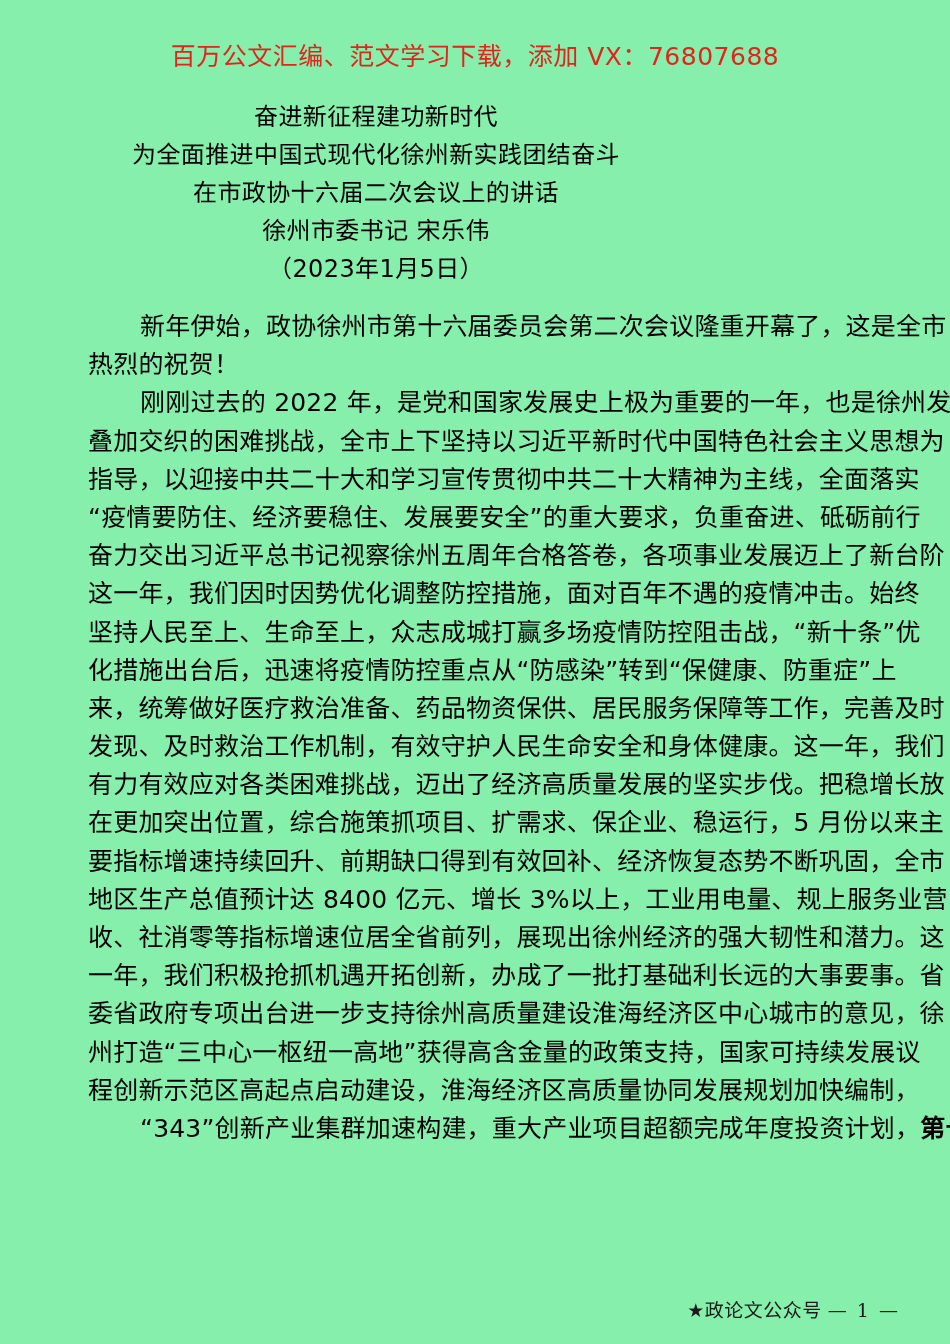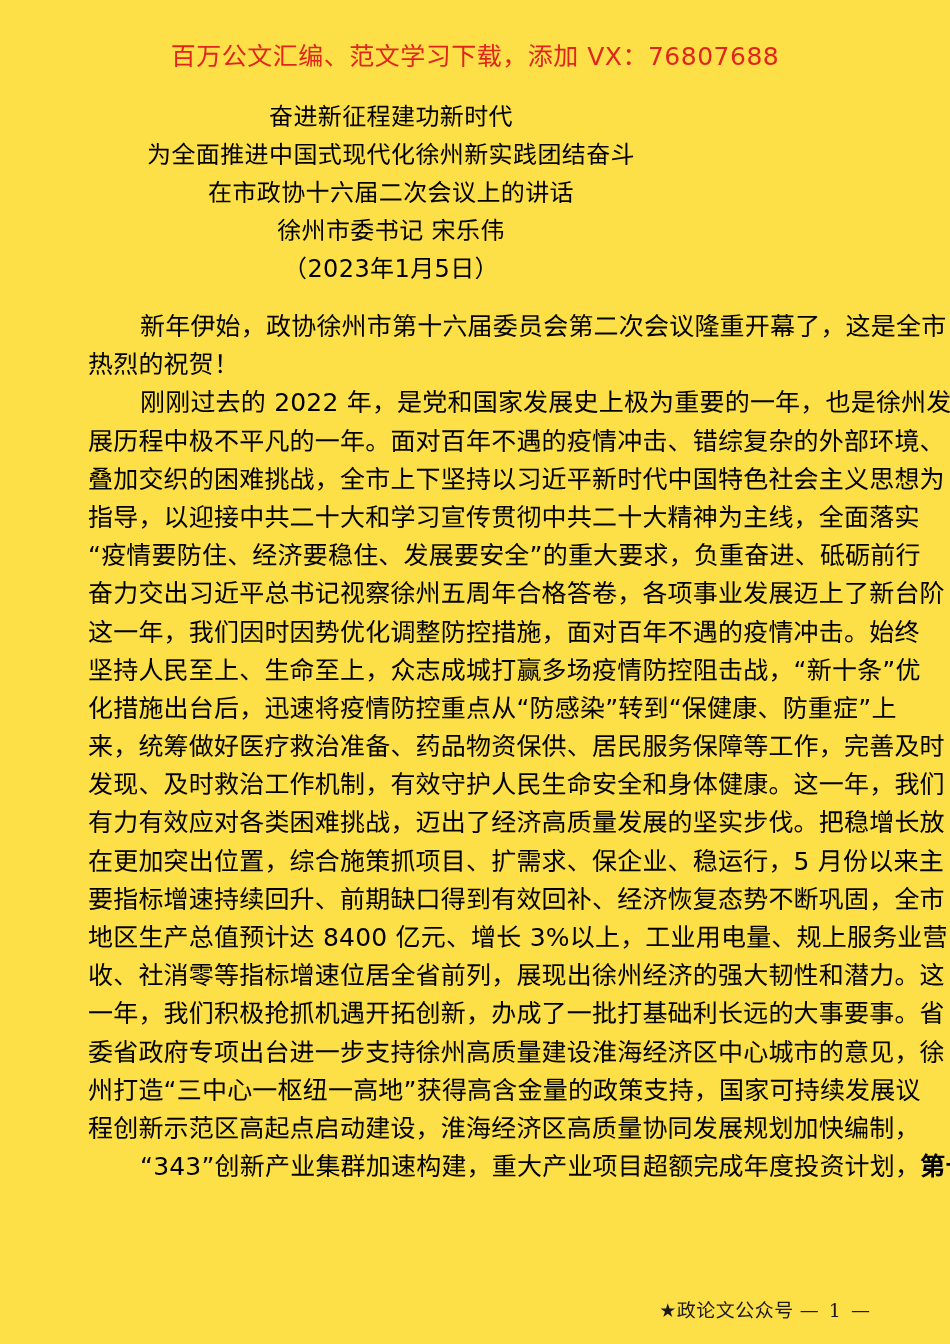--- a/index.html
+++ b/index.html
@@ -5,21 +5,21 @@
 <style>
   html, body {
     margin: 0;
     padding: 0;
     background: #ffffff;
   }
   .page {
     position: relative;
     width: 950px;
     height: 1344px;
-    background: #fde047;
+    background: #86efac;
     overflow: hidden;
     font-family: "DejaVu Sans", "Liberation Sans", sans-serif;
     color: #000000;
     box-sizing: border-box;
   }
 
   
   .promo {
     position: absolute;
     top: 42px;
@@ -31,21 +31,21 @@
     line-height: 30px;
     font-weight: 400;
     letter-spacing: 0.5px;
     white-space: nowrap;
   }
 
   
   .titleblock {
     position: absolute;
     top: 98px;
-    left: 15px;
+    left: 0;
     width: 752px;
     text-align: center;
   }
   .titleblock .tline {
     font-size: 24px;
     line-height: 38px;
     font-weight: 400;
     letter-spacing: 0.4px;
     white-space: nowrap;
   }
@@ -72,21 +72,21 @@
     font-weight: 700;
   }
 
   
   .footer {
     position: absolute;
     bottom: 22px;
     left: 0;
     width: 950px;
     text-align: right;
-    padding-right: 78px;
+    padding-right: 50px;
     box-sizing: border-box;
     font-size: 19px;
     line-height: 24px;
     color: #1a1a1a;
     white-space: nowrap;
   }
   .footer .mark { letter-spacing: 0.5px; }
   .footer .pageno {
     font-family: "DejaVu Serif", "Liberation Serif", serif;
     letter-spacing: 2px;
@@ -105,21 +105,20 @@
     <div class="tline">为全面推进中国式现代化徐州新实践团结奋斗</div>
     <div class="tline">在市政协十六届二次会议上的讲话</div>
     <div class="tline">徐州市委书记  宋乐伟</div>
     <div class="tline">（2023年1月5日）</div>
   </div>
 
   <div class="body" id="body-lines">
       <div class="pline indent">新年伊始，政协徐州市第十六届委员会第二次会议隆重开幕了，这是全市</div>
       <div class="pline">热烈的祝贺！</div>
       <div class="pline indent">刚刚过去的 2022 年，是党和国家发展史上极为重要的一年，也是徐州发</div>
-      <div class="pline">展历程中极不平凡的一年。面对百年不遇的疫情冲击、错综复杂的外部环境、</div>
       <div class="pline">叠加交织的困难挑战，全市上下坚持以习近平新时代中国特色社会主义思想为</div>
       <div class="pline">指导，以迎接中共二十大和学习宣传贯彻中共二十大精神为主线，全面落实</div>
       <div class="pline">“疫情要防住、经济要稳住、发展要安全”的重大要求，负重奋进、砥砺前行</div>
       <div class="pline">奋力交出习近平总书记视察徐州五周年合格答卷，各项事业发展迈上了新台阶</div>
       <div class="pline">这一年，我们因时因势优化调整防控措施，面对百年不遇的疫情冲击。始终</div>
       <div class="pline">坚持人民至上、生命至上，众志成城打赢多场疫情防控阻击战，“新十条”优</div>
       <div class="pline">化措施出台后，迅速将疫情防控重点从“防感染”转到“保健康、防重症”上</div>
       <div class="pline">来，统筹做好医疗救治准备、药品物资保供、居民服务保障等工作，完善及时</div>
       <div class="pline">发现、及时救治工作机制，有效守护人民生命安全和身体健康。这一年，我们</div>
       <div class="pline">有力有效应对各类困难挑战，迈出了经济高质量发展的坚实步伐。把稳增长放</div>

